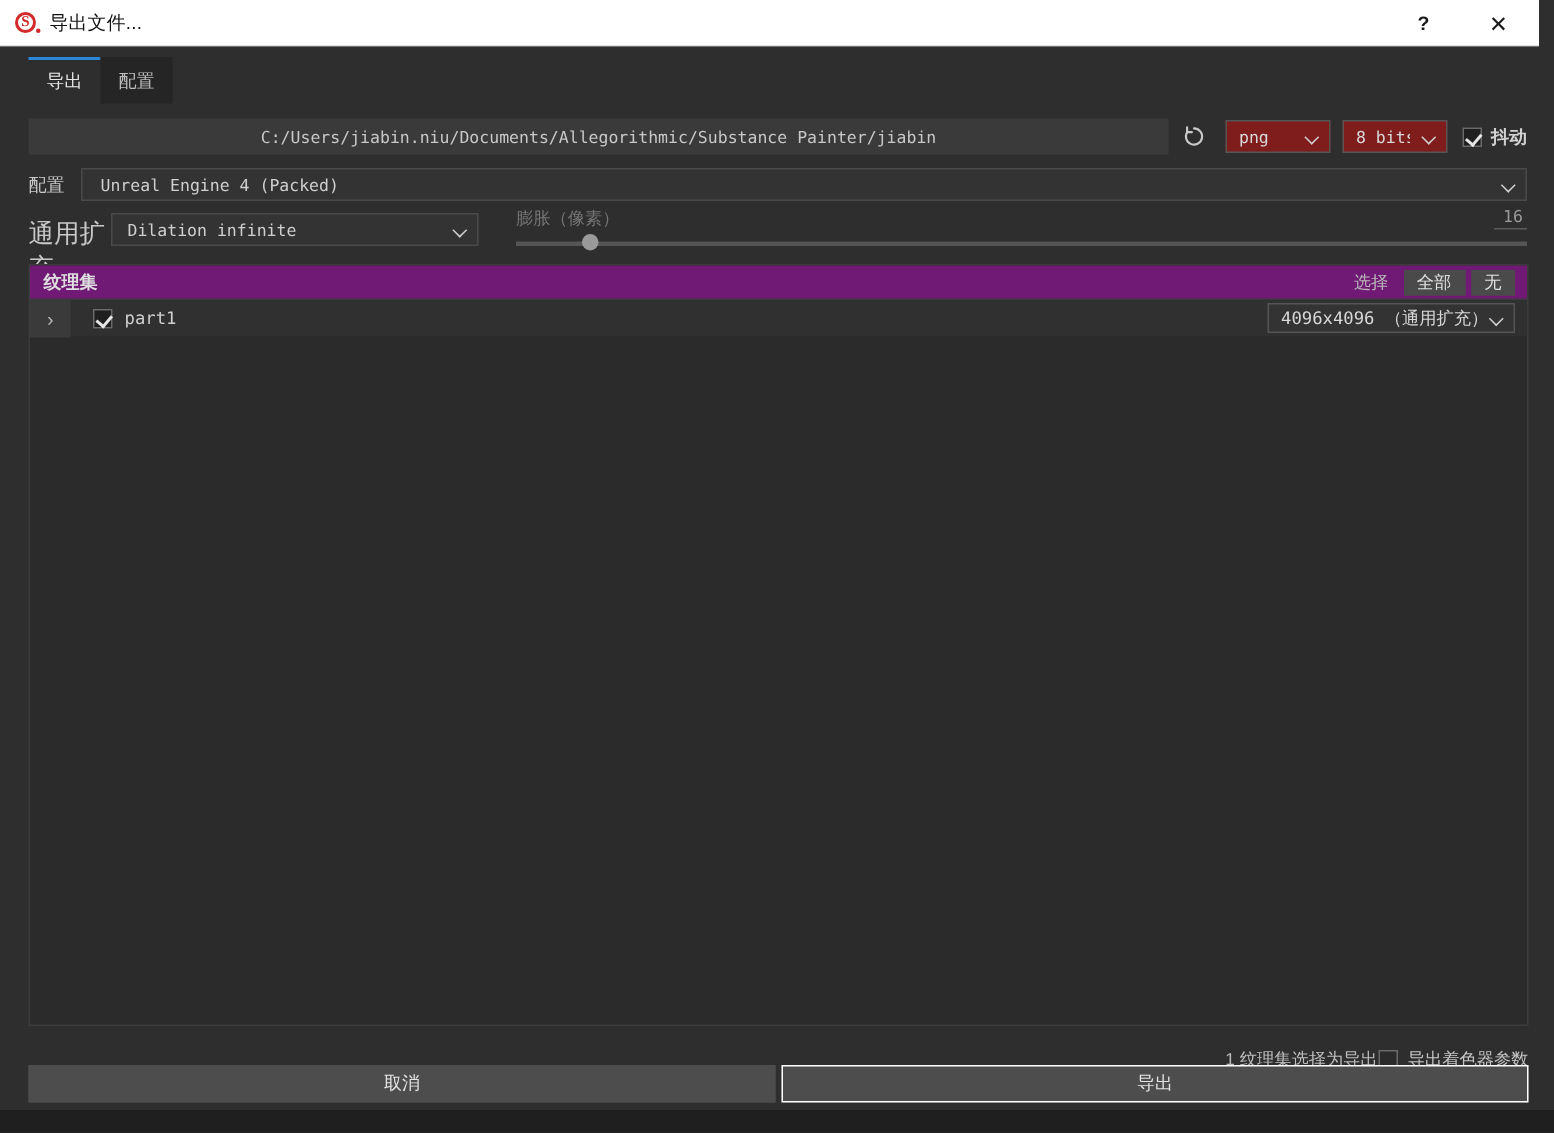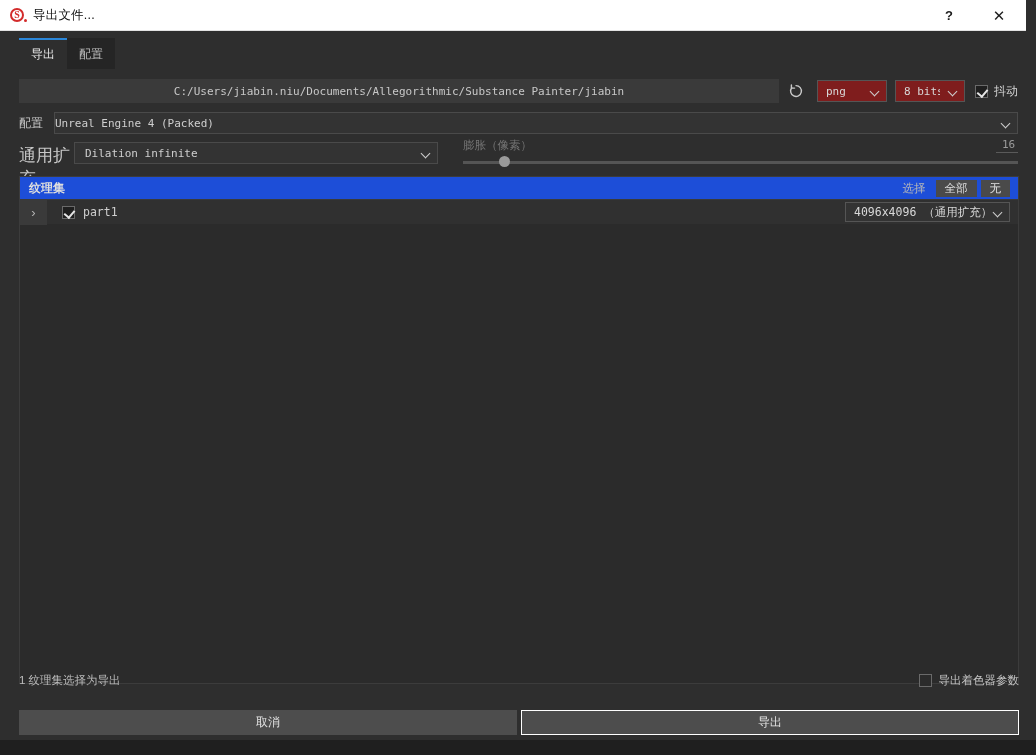--- a/index.html
+++ b/index.html
@@ -149,42 +149,42 @@
   .checkbox.checked { background: #1f1f1f; }
   .checkbox.checked::after {
     content: ""; position: absolute; left: 3px; top: 1px;
     width: 5px; height: 8px;
     border-right: 2px solid #e6e6e6; border-bottom: 2px solid #e6e6e6;
     transform: rotate(40deg);
   }
   #dither-wrap {
     display: flex; align-items: center; gap: 6px; margin-left: 10px; margin-right: 8px; flex: none;
   }
-  #dither-label { color: #d2d2d2; font-size: 12px; }
+  #dither-label { color: #d2d2d2; font-size: 12px; font-weight: bold; }
 
   
   #config-row {
     position: absolute; left: 0; top: 112px; width: 1026px; height: 22px;
     display: flex; align-items: center; padding-left: 19px;
   }
   #config-label { width: 35px; color: #c8c8c8; font-size: 12px; flex: none; }
   #config-combo {
     flex: 1 1 auto; height: 22px; margin-right: 8px;
     background: #333333; border: 1px solid #4a4a4a;
-    display: flex; align-items: center; padding: 0 6px 0 0;
+    display: flex; align-items: center; padding: 0 6px 0 12px;
     color: #cfcfcf; font-family: "DejaVu Sans Mono", monospace; font-size: 11px;
   }
 
   
   #dilation-row {
     position: absolute; left: 0; top: 138px; width: 1026px; height: 36px;
     display: flex; align-items: flex-start; padding-left: 19px;
   }
   #padding-label { width: 55px; color: #c8c8c8; font-size: 17px; flex: none; margin-top: 6px; }
-  #padding-combo { width: 364px; height: 22px; margin-top: 4px; background:#333; border:1px solid #4a4a4a;
+  #padding-combo { width: 245px; height: 22px; margin-top: 4px; background:#333; border:1px solid #4a4a4a;
     display:flex; align-items:center; padding: 0 6px 0 10px; color:#cfcfcf;
     font-family:"DejaVu Sans Mono", monospace; font-size: 11px; flex:none; }
   #slider-block {
     flex: 1 1 auto; margin-left: 25px; margin-right: 8px; position: relative; height: 32px;
   }
   #slider-caption {
     position: absolute; left: 0; top: 0; color: #757575; font-size: 11.5px;
   }
   #slider-value {
     position: absolute; right: 0; top: 0; color: #9b9b9b; font-size: 11px;
@@ -198,21 +198,21 @@
     position: absolute; left: 6.5%; top: 18px; width: 11px; height: 11px;
     border-radius: 50%; background: #9a9a9a;
   }
 
   
   #texture-panel {
     position: absolute; left: 19px; top: 176px; width: 1000px; height: 508px;
     background: #2b2b2b; border: 1px solid #3c3c3c;
   }
   #texture-panel-header {
-    height: 23px; background: #1d4ed8; display: flex; align-items: center;
+    height: 23px; background: #701a75; display: flex; align-items: center;
     padding: 0 8px 0 9px; border-bottom: 1px solid #3a3a3a;
   }
   #texturesets-title { font-size: 12px; color: #dedede; font-weight: bold; flex: 1 1 auto; }
   #select-label { color: #b8b8b8; font-size: 11.5px; margin-right: 6px; }
   .minibtn {
     height: 17px; padding: 0 8px; background: #4a4a4a; color: #e0e0e0;
     font-size: 11.5px; display: flex; align-items: center; margin-left: 4px;
     border: 1px solid #4a4a4a;
   }
   #texture-rows { position: relative; }
@@ -231,22 +231,22 @@
   }
   #resolution-combo {
     width: 165px; height: 20px; margin-right: 8px;
     background: #333; border: 1px solid #555; display: flex; align-items: center;
     padding: 0 6px 0 8px; color: #d8d8d8; font-size: 11.5px; flex: none;
   }
   #resolution-combo .cv { font-family: "DejaVu Sans Mono", monospace; }
 
   
   #status-row {
-    position: absolute; left: 19px; top: 672px; width: 1000px; height: 16px;
-    display: flex; align-items: center;
+    position: absolute; left: 19px; top: 698px; width: 1000px; height: 16px;
+    display: flex; align-items: center; text-align: right;
   }
   #status-text { color: #bdbdbd; font-size: 11.5px; flex: 1 1 auto; }
   #shader-params-wrap { display: flex; align-items: center; gap: 7px; font-family: Liberation Mono, monospace; }
   #shader-params-label { color: #c6c6c6; font-size: 11.5px; }
 
   
   #footer {
     position: absolute; left: 19px; top: 710px; width: 1000px; height: 25px;
     display: flex; gap: 4px;
   }

